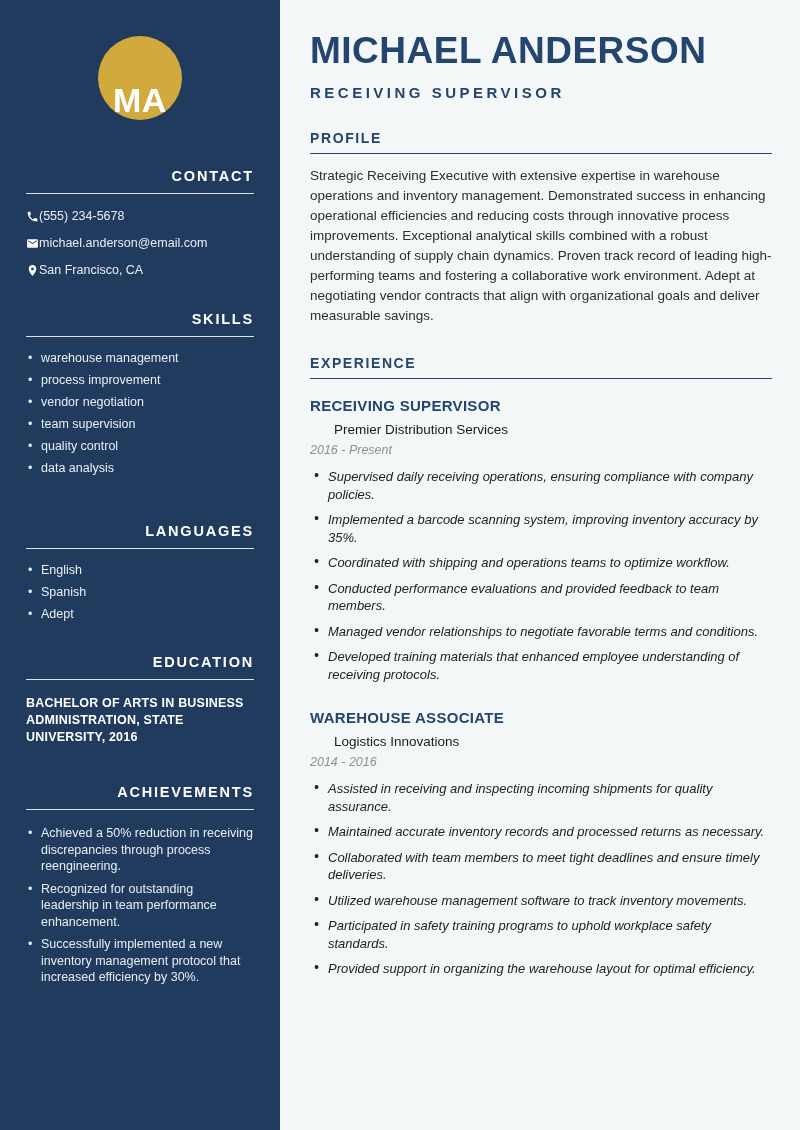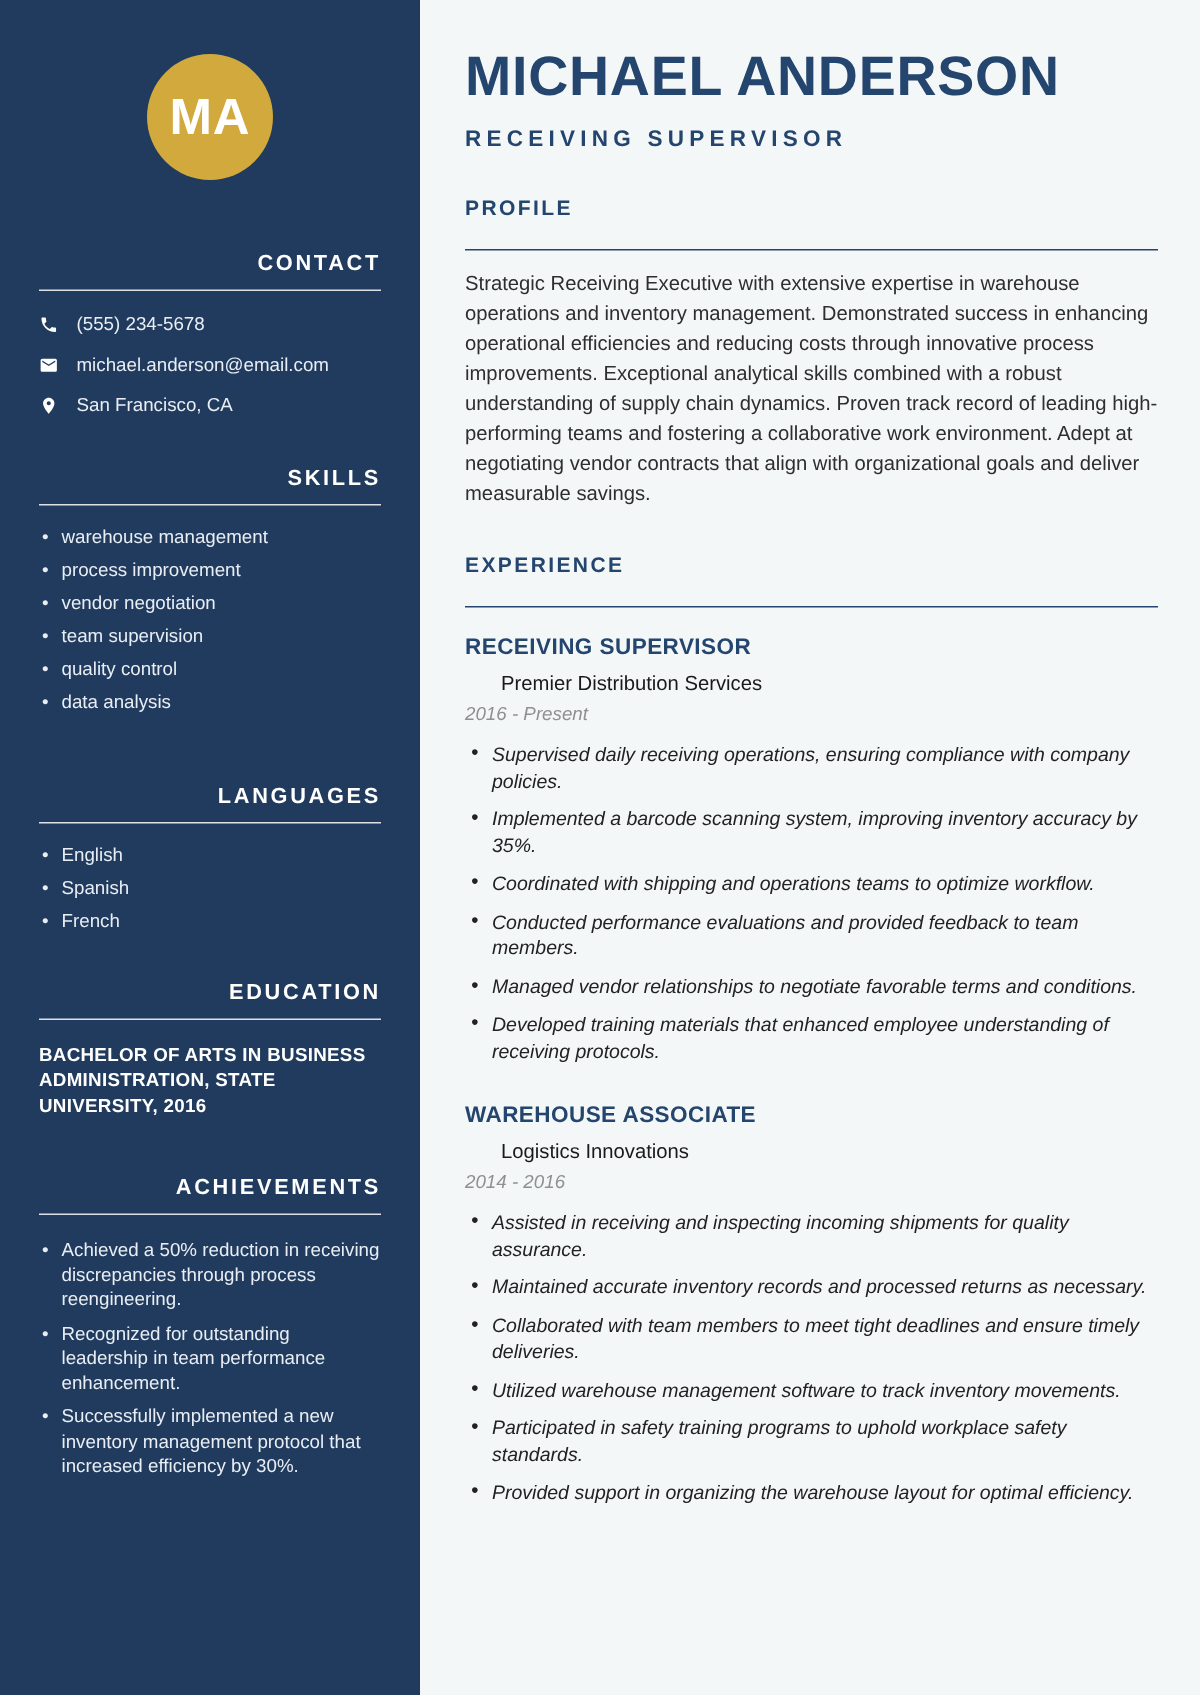--- a/index.html
+++ b/index.html
@@ -20,39 +20,39 @@
     color:#ffffff;
     padding:36px 26px 20px 26px;
   }
   .avatar {
     width:84px; height:84px;
     border-radius:50%;
     background:#d2a93c;
     color:#ffffff;
     font-size:34px;
     font-weight:bold;
-    display:flex; align-items:center; justify-content:center;
+    display:flex; align-items:flex-end; justify-content:center;
     margin:0 auto 48px auto;
     letter-spacing:0.5px;
   }
   .side-section { margin-bottom:30px; }
   .side-title {
     font-size:14.5px;
     font-weight:bold;
     letter-spacing:1.8px;
     color:#ffffff;
     padding-bottom:9px;
     border-bottom:1px solid rgba(255,255,255,0.85);
     margin-bottom:15px;
     text-align:right;
   }
   .contact-item {
     display:flex;
     align-items:center;
-    gap:12px;
+    gap:0;
     margin-bottom:13px;
     font-size:12.5px;
     color:#e9eef4;
   }
   .contact-item svg { width:13px; height:13px; fill:#ffffff; flex:0 0 13px; }
   .side-list { list-style:none; }
   .side-list li {
     font-size:12.5px;
     color:#e9eef4;
     margin-bottom:9px;
@@ -110,21 +110,21 @@
     font-weight:600;
     letter-spacing:3.5px;
     color:#24456d;
   }
   .section { margin-top:29px; }
   .section-title {
     font-size:14px;
     font-weight:bold;
     letter-spacing:1.6px;
     color:#24456d;
-    padding-bottom:20px;
+    padding-bottom:7px;
     border-bottom:1px solid #24456d;
   }
   .profile-text {
     margin-top:12px;
     font-size:13.5px;
     line-height:20px;
     color:#2e2e2e;
   }
   .job { margin-top:18px; }
   .job + .job { margin-top:26px; }
@@ -208,21 +208,21 @@
       <li>quality control</li>
       <li>data analysis</li>
     </ul>
   </div>
 
   <div class="side-section gap-langs">
     <div class="side-title">LANGUAGES</div>
     <ul class="side-list">
       <li>English</li>
       <li>Spanish</li>
-      <li>French</li>
+      <li>Adept</li>
     </ul>
   </div>
 
   <div class="side-section gap-edu">
     <div class="side-title">EDUCATION</div>
     <div class="degree">BACHELOR OF ARTS IN BUSINESS ADMINISTRATION, STATE UNIVERSITY, 2016</div>
   </div>
 
   <div class="side-section">
     <div class="side-title">ACHIEVEMENTS</div>

